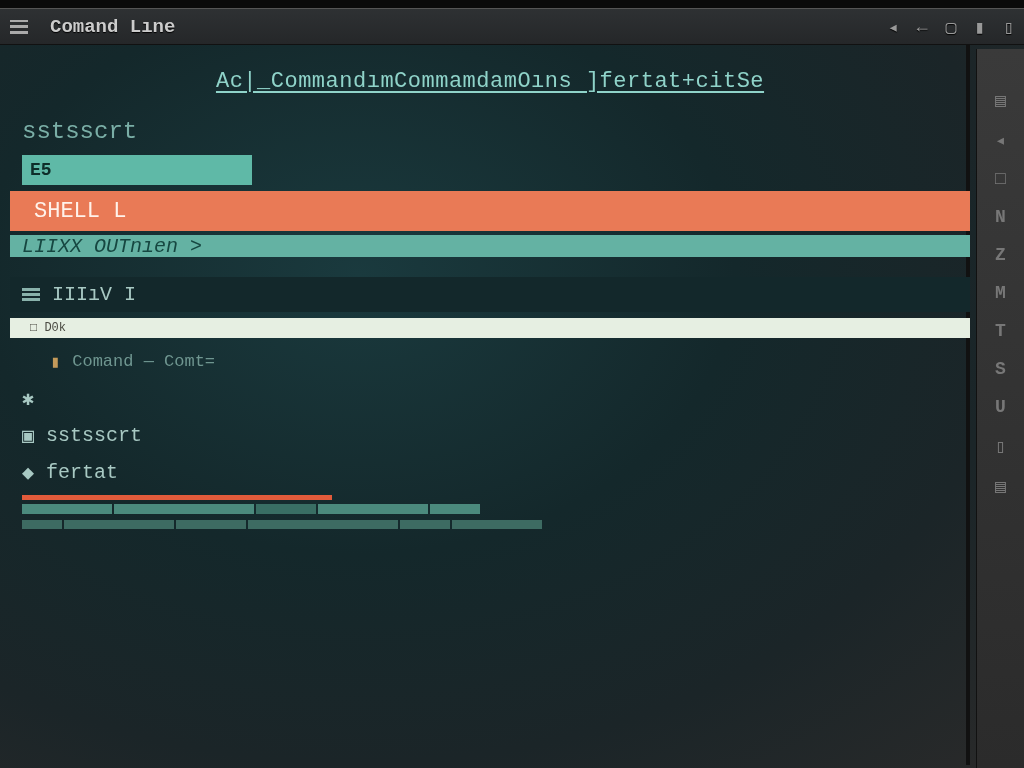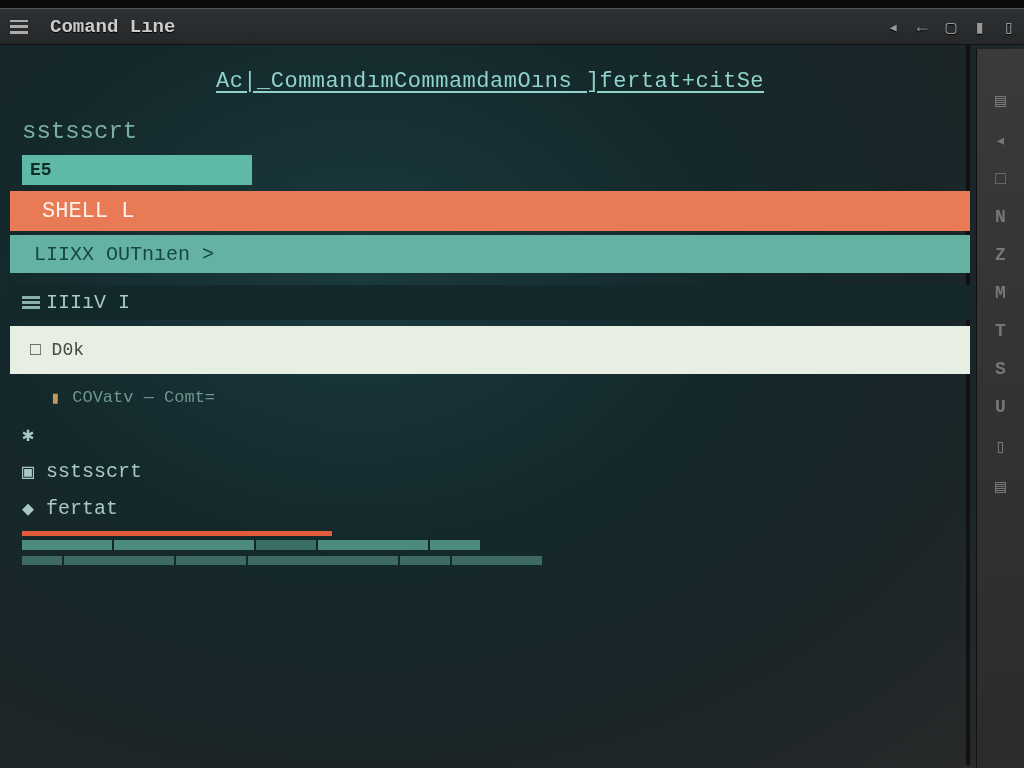--- a/index.html
+++ b/index.html
@@ -111,51 +111,50 @@
   font-weight: bold;
   padding-left: 8px;
   font-size: 18px;
 }
 .bar-orange {
   background: #e97a56;
   height: 40px;
   margin: 4px 0;
   display: flex; align-items: center;
   gap: 12px;
-  padding-left: 20px;
+  padding-left: 12px;
   color: #fff2ea;
   font-size: 22px;
 }
 .bar-orange .icon span { background: #fff2ea; }
 .bar-teal {
   background: #64b2a3;
-  height: 38px;
+  height: 22px;
   margin: 4px 0;
   display: flex; align-items: center;
   gap: 12px;
-  padding-left: 12px;
   color: #164741;
   font-size: 20px;
+  font-style: italic;
 }
 .bar-teal .icon span { background: #1d4e47; }
 .row-dark {
   background: #13282b;
-  margin-top: 12px;
-  gap: 6px;
+  margin-top: 20px;
 }
 .input-bar {
   background: #e6efe2;
-  height: 48px;
+  height: 20px;
   margin: 6px 0 8px 0;
   width: 100%;
   display: flex; align-items: center;
   gap: 10px;
   padding-left: 10px;
   color: #4a4a42;
-  font-size: 18px;
+  font-size: 12px;
 }
 .input-bar .icon span { background: #6a6a60; }
 .underline-orange {
   height: 5px;
   width: 310px;
   background: #e25b3b;
   margin: 4px 0 2px 12px;
 }
 .blocks-row {
   display: flex; gap: 2px;
@@ -242,21 +241,21 @@
       <span>IIIıV I</span>
     </div>
 
     <div class="input-bar">
       <span class="icon"><span></span><span></span></span>
       <span>□ D0k</span>
     </div>
 
     <div class="row small-cmd" style="padding-top:2px">
       <span style="color:#c49a5a;">▮</span>
-      <span>COVatv — Comt=</span>
+      <span>Comand — Comt=</span>
     </div>
     <div class="row">
       <span>✱</span>
     </div>
     <div class="row">
       <span>▣</span>
       <span>sstsscrt</span>
     </div>
     <div class="row">
       <span>◆</span>

